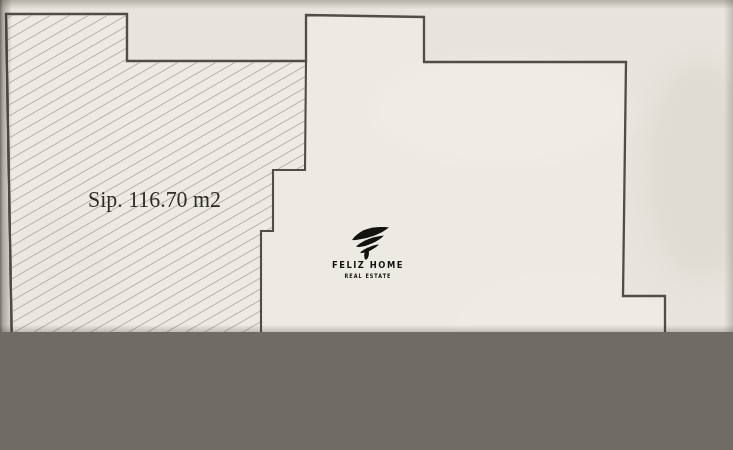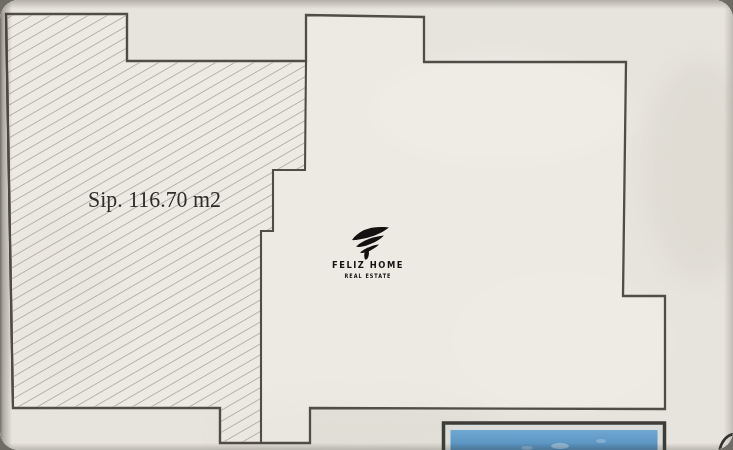--- a/index.html
+++ b/index.html
@@ -1,22 +1,21 @@
 <!DOCTYPE html>
 <html><head>
 <meta charset="utf-8">
 <style>
   html,body{margin:0;padding:0;background:#6f6c66;}
   .stage{
     position:relative;
-    width:733px;height:450px;
+    width:733px;height:332px;
     overflow:hidden;
     font-family:"Liberation Sans", sans-serif;
     background:#e7e4dd;
-    border-radius:19px;
   }
   .stage svg{position:absolute;left:0;top:0;display:block;}
   
   .edge{position:absolute;pointer-events:none;}
   .edge-left{left:0;top:0;bottom:0;width:12px;
     background:linear-gradient(90deg,rgba(42,38,31,.62) 0,rgba(42,38,31,.30) 3px,rgba(42,38,31,0) 12px);}
   .edge-top{left:0;right:0;top:0;height:9px;
     background:linear-gradient(180deg,rgba(58,53,45,.30),rgba(58,53,45,0));}
   .edge-right{right:0;top:0;bottom:0;width:9px;
     background:linear-gradient(270deg,rgba(58,53,45,.22),rgba(58,53,45,0));}

